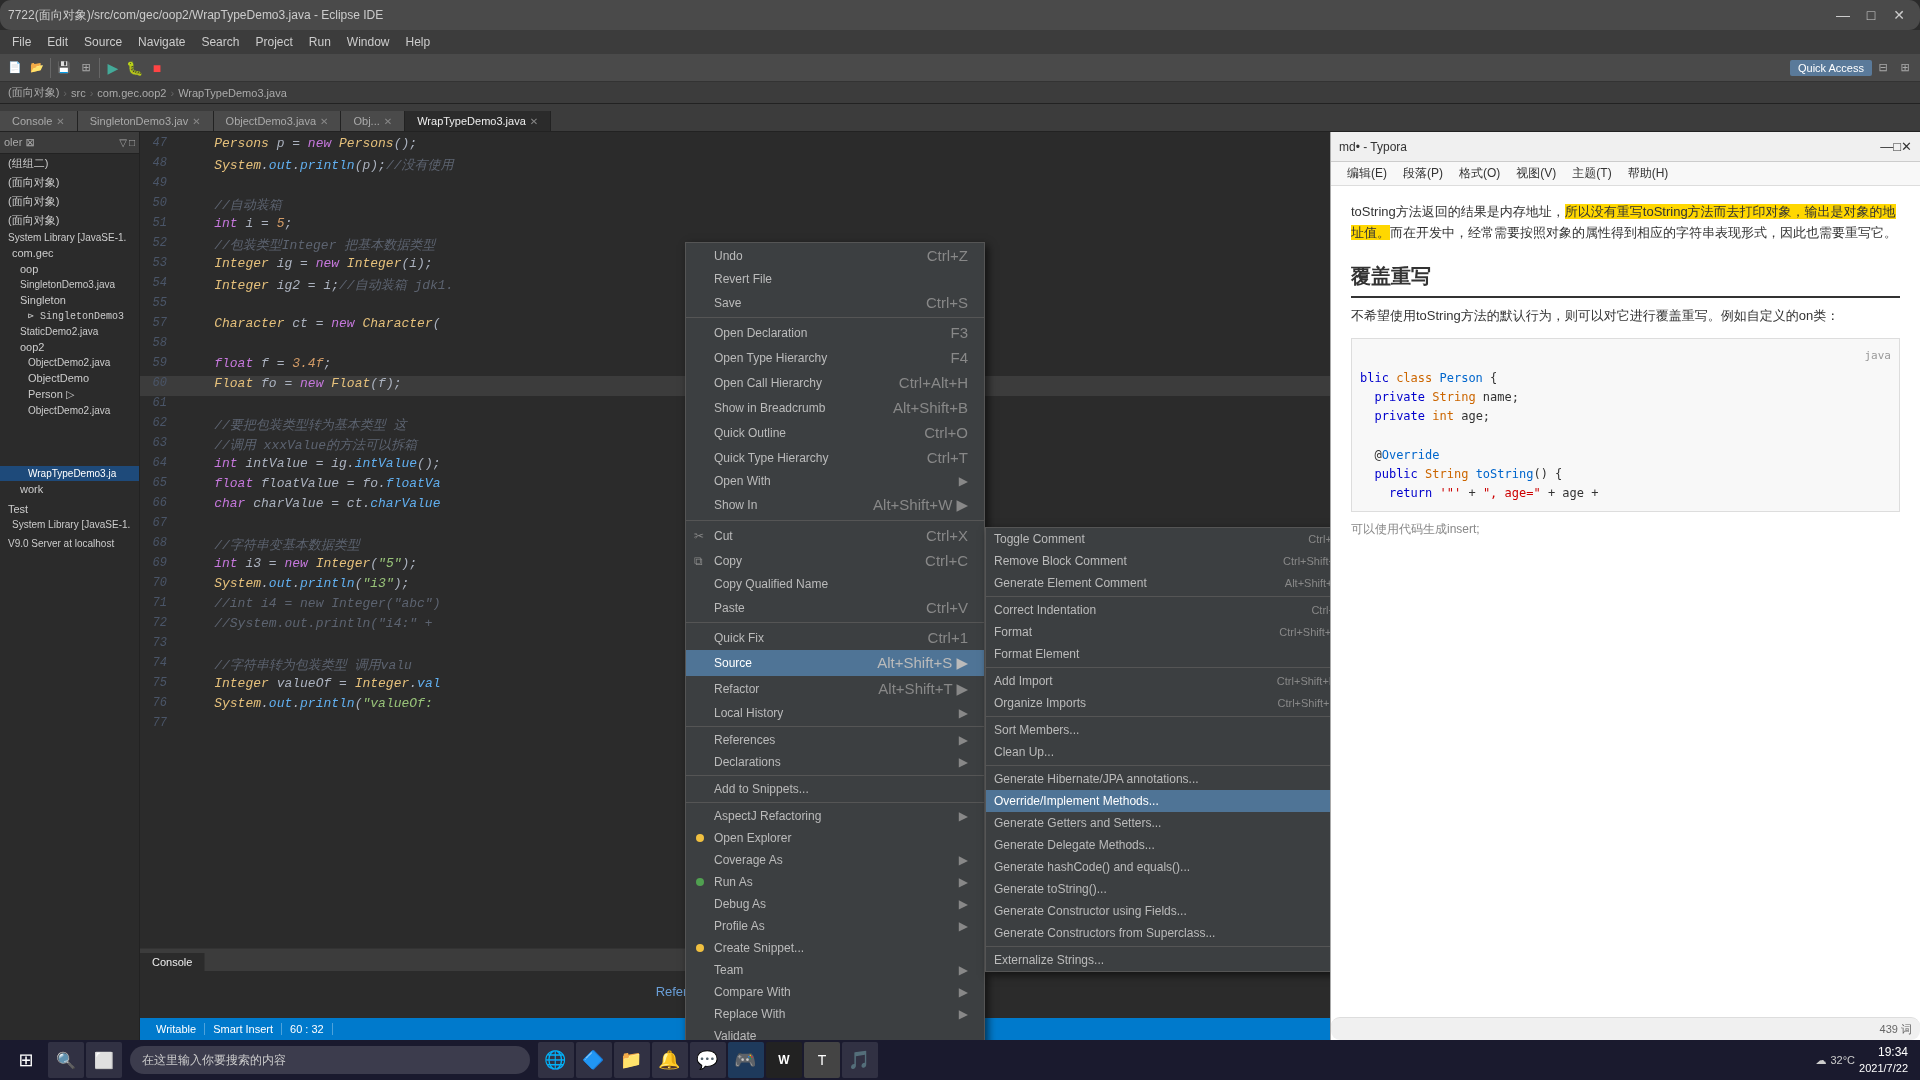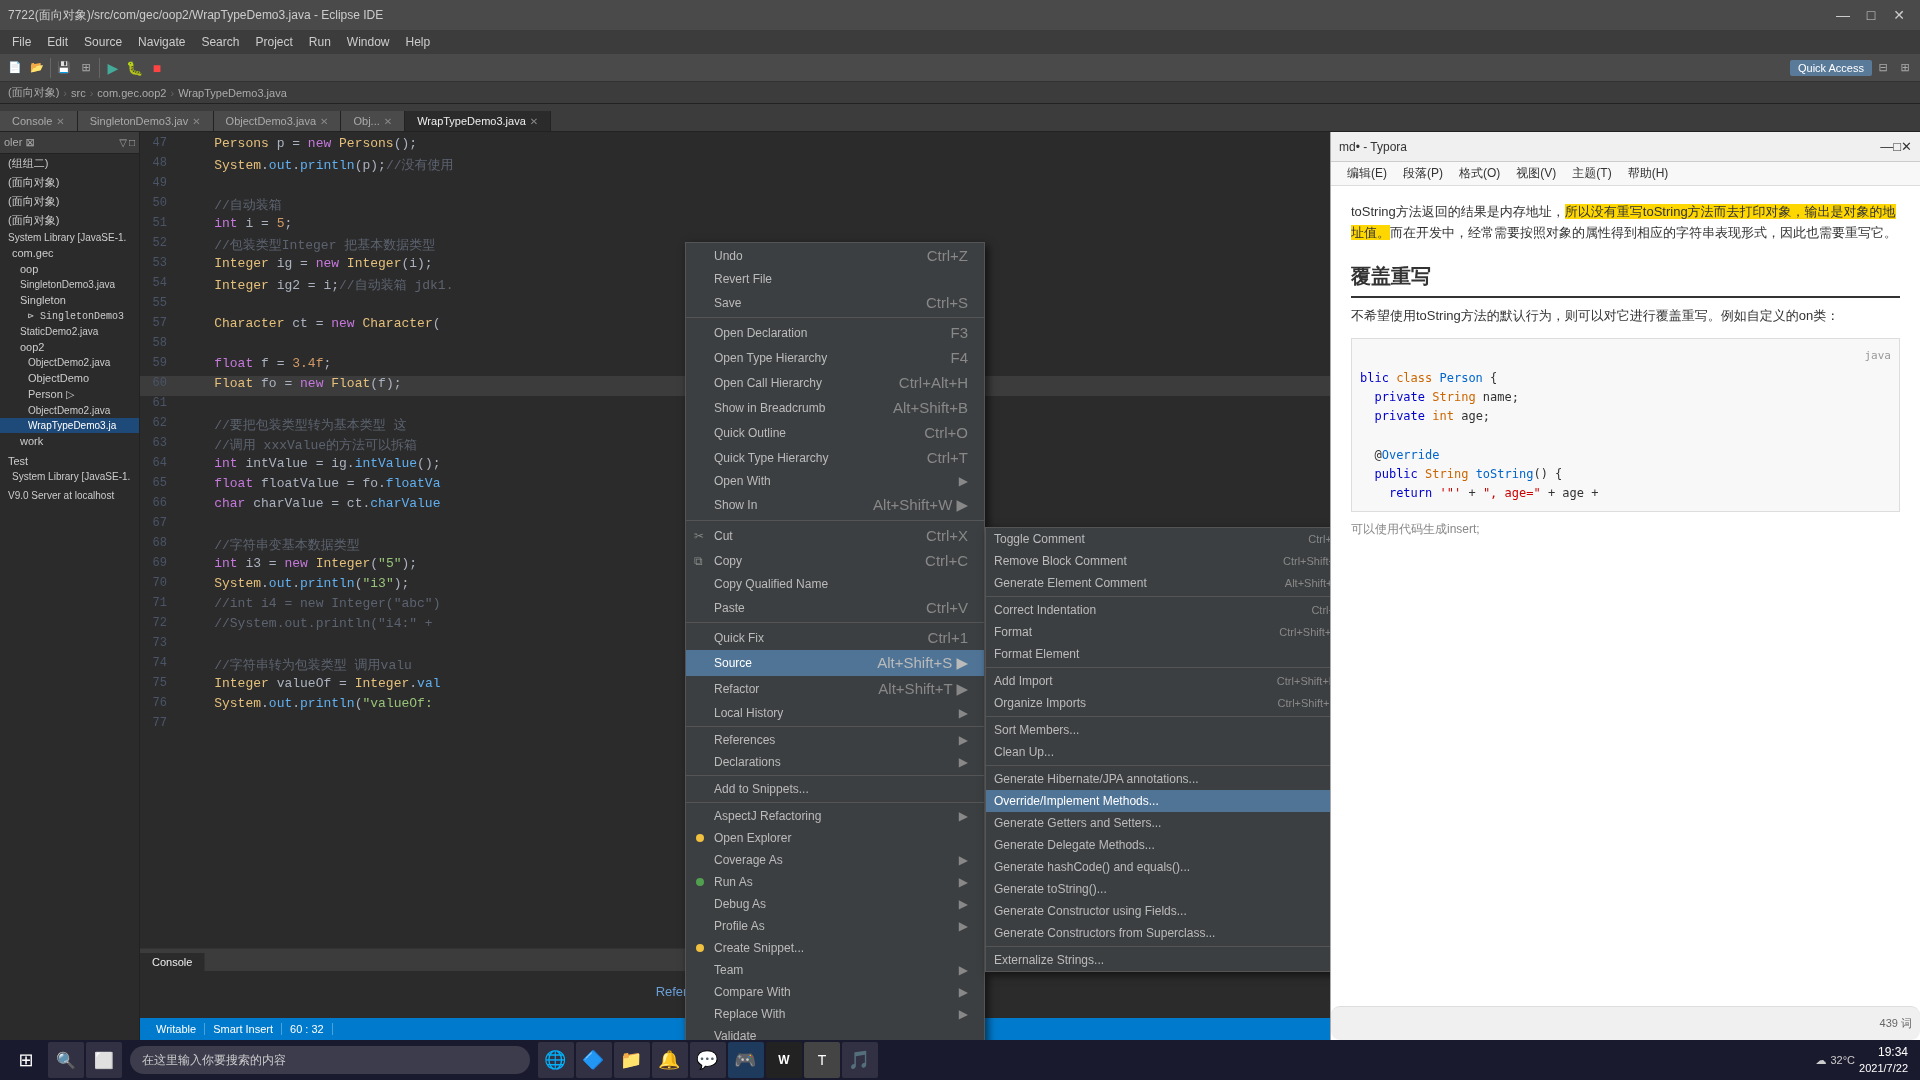--- a/index.html
+++ b/index.html
@@ -1,19 +1,19 @@
 <!DOCTYPE html>
 <html><head>
   <meta charset="utf-8">
   <style>
     * { margin: 0; padding: 0; box-sizing: border-box; }
     body { width: 1920px; height: 1080px; overflow: hidden; font-family: 'Segoe UI', Arial, sans-serif; font-size: 12px; background: #2b2b2b; display: flex; flex-direction: column; }
 
     
-    .title-bar { background: #4a4a4a; height: 30px; display: flex; align-items: center; padding: 0 8px; color: #ccc; font-size: 12px; flex-shrink: 0; }
+    .title-bar { background: #4a4a4a; height: 30px; display: flex; align-items: center; padding: 0 8px; color: #ccc; font-size: 12px; flex-shrink: 0; border-radius: 11px; }
     .title-bar-buttons { display: flex; gap: 2px; }
     .title-bar-btn { width: 26px; height: 26px; background: transparent; border: none; color: #ccc; cursor: pointer; display: flex; align-items: center; justify-content: center; font-size: 14px; }
 
     
     .menu-bar { background: #3c3c3c; height: 24px; display: flex; align-items: center; padding: 0 4px; flex-shrink: 0; }
     .menu-item { padding: 2px 8px; color: #ccc; cursor: pointer; font-size: 12px; }
 
     
     .toolbar { background: #4a4a4a; height: 28px; display: flex; align-items: center; padding: 0 4px; flex-shrink: 0; border-bottom: 1px solid #333; }
     .toolbar-sep { width: 1px; height: 20px; background: #666; margin: 0 2px; }
@@ -31,21 +31,21 @@
     .tab .close-btn { color: #888; font-size: 10px; }
 
     
     .sidebar { width: 140px; background: #2b2b2b; border-right: 1px solid #222; flex-shrink: 0; overflow-y: auto; font-size: 11px; color: #ccc; }
     .sidebar-item { padding: 2px 8px; cursor: pointer; white-space: nowrap; overflow: hidden; text-overflow: ellipsis; }
     .sidebar-item.selected { background: #1e4a7a; color: white; }
 
     
     .editor-area { flex: 1; background: #2b2b2b; overflow: hidden; position: relative; display: flex; flex-direction: column; }
     .code-content { flex: 1; overflow-y: auto; font-family: 'Courier New', monospace; font-size: 13px; color: #abb2bf; padding: 4px 0; }
-    .code-line { display: flex; min-height: 20px; }
+    .code-line { display: flex; min-height: 20px; font-style: italic; }
     .line-num { width: 35px; text-align: right; padding-right: 8px; color: #4a5568; flex-shrink: 0; font-size: 12px; user-select: none; }
     .line-content { flex: 1; padding-left: 8px; white-space: pre; }
     .line-content .kw { color: #c678dd; }
     .line-content .str { color: #98c379; }
     .line-content .comment { color: #5c6370; }
     .line-content .num { color: #d19a66; }
     .line-content .type { color: #e5c07b; }
     .line-content .method { color: #61afef; }
     .line-highlight { background: #3c3c3c; }
 
@@ -77,21 +77,21 @@
     .typora-menu-item { padding: 2px 8px; cursor: pointer; color: #333; }
     .typora-content { flex: 1; padding: 16px 20px; overflow-y: auto; font-size: 14px; color: #333; line-height: 1.6; }
     .typora-content p { margin-bottom: 12px; font-size: 13px; }
     .typora-content h2 { font-size: 20px; font-weight: bold; margin: 16px 0 8px; border-bottom: 2px solid #333; padding-bottom: 4px; }
     .typora-content .highlight { background: #ffd700; }
     .typora-code-block { background: #f8f8f8; border: 1px solid #ddd; padding: 8px; font-family: monospace; font-size: 12px; margin: 8px 0; }
     .typora-code-block .kw { color: #0000cc; }
     .typora-code-block .type-t { color: #cc6600; }
     .typora-code-block .method-t { color: #0066cc; }
     .typora-code-block .str-t { color: #cc0000; }
-    .typora-status { background: #f0f0f0; height: 34px; display: flex; align-items: center; padding: 0 8px; font-size: 11px; color: #666; border-top: 1px solid #ddd; justify-content: flex-end; border-radius: 9px; }
+    .typora-status { background: #f0f0f0; height: 23px; display: flex; align-items: center; padding: 0 8px; font-size: 11px; color: #666; border-top: 1px solid #ddd; justify-content: flex-end; border-radius: 9px; }
 
     
     .win-taskbar { background: #1a1a2e; height: 40px; display: flex; align-items: center; padding: 0 8px; flex-shrink: 0; }
     .win-start { width: 36px; height: 36px; background: transparent; display: flex; align-items: center; justify-content: center; cursor: pointer; color: white; font-size: 18px; }
     .win-taskbar-icons { display: flex; gap: 2px; align-items: center; margin-left: 4px; }
     .win-taskbar-icon { width: 36px; height: 36px; background: rgba(255,255,255,0.1); display: flex; align-items: center; justify-content: center; cursor: pointer; border-radius: 2px; font-size: 16px; }
     .win-search { flex: 1; max-width: 400px; height: 28px; background: rgba(255,255,255,0.15); border-radius: 14px; display: flex; align-items: center; padding: 0 12px; color: #ccc; font-size: 12px; margin-left: 8px; cursor: text; }
     .win-tray { margin-left: auto; display: flex; align-items: center; gap: 4px; color: white; font-size: 11px; padding-right: 4px; }
     .win-clock { text-align: right; }
     .win-clock div { line-height: 1.4; }
@@ -201,21 +201,21 @@
           <div class="sidebar-item" style="padding-left:20px;">oop</div>
           <div class="sidebar-item" style="padding-left:20px; font-size:10px;">SingletonDemo3.java</div>
           <div class="sidebar-item" style="padding-left:20px;">Singleton</div>
           <div class="sidebar-item" style="padding-left:28px; font-size:10px;font-family:Liberation Mono, monospace;">⊳ SingletonDemo3</div>
           <div class="sidebar-item" style="padding-left:20px; font-size:10px;">StaticDemo2.java</div>
           <div class="sidebar-item" style="padding-left:20px;">oop2</div>
           <div class="sidebar-item" style="padding-left:28px; font-size:10px;">ObjectDemo2.java</div>
           <div class="sidebar-item" style="padding-left:28px;">ObjectDemo</div>
           <div class="sidebar-item" style="padding-left:28px;">Person ▷</div>
           <div class="sidebar-item" style="padding-left:28px; font-size:10px;">ObjectDemo2.java</div>
-          <div class="sidebar-item selected" style="padding-left:28px; font-size:10px;">WrapTypeDemo3.ja</div>
+          <div class="sidebar-item selected" style="padding-left:28px; font-size:10px;margin-top:48px;">WrapTypeDemo3.ja</div>
           <div class="sidebar-item" style="padding-left:20px;">work</div>
           <div style="height:4px;"></div>
           <div class="sidebar-item">Test</div>
           <div class="sidebar-item" style="padding-left:12px; font-size:10px;">System Library [JavaSE-1.</div>
           <div style="height:4px;"></div>
           <div class="sidebar-item" style="font-size:10px;">V9.0 Server at localhost</div>
         </div>
       </div>
 
       <div class="editor-area">

